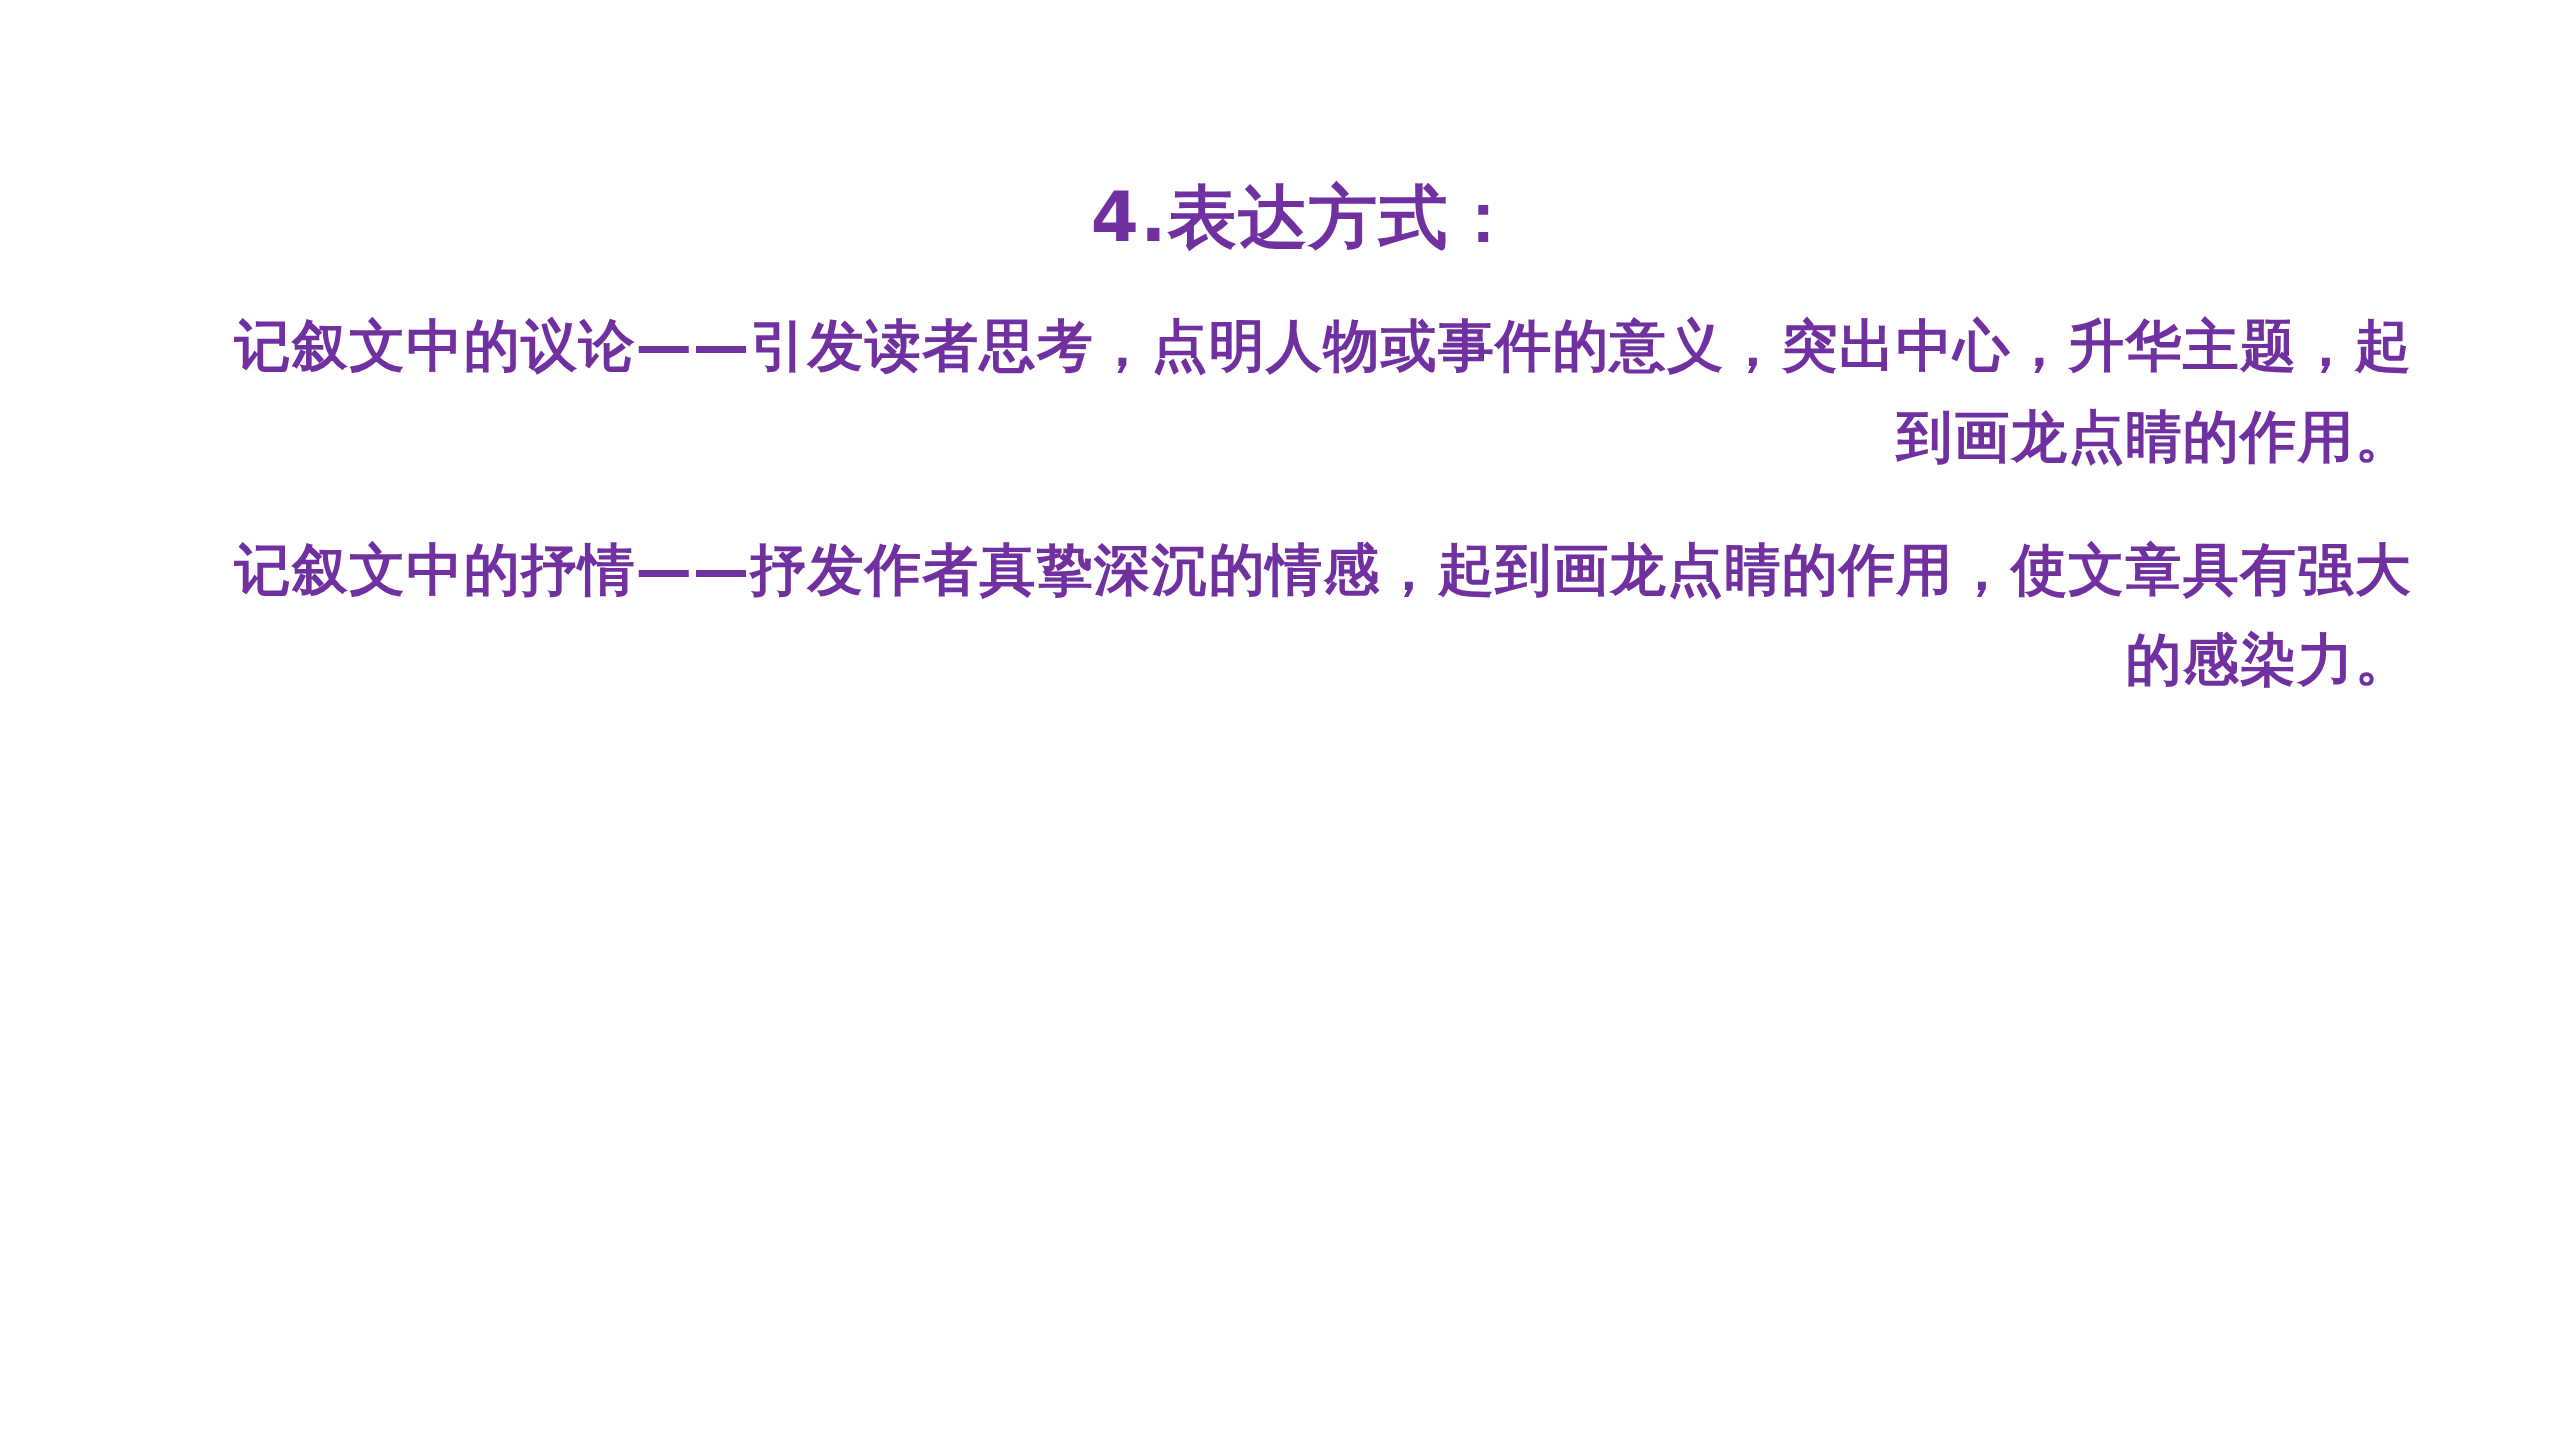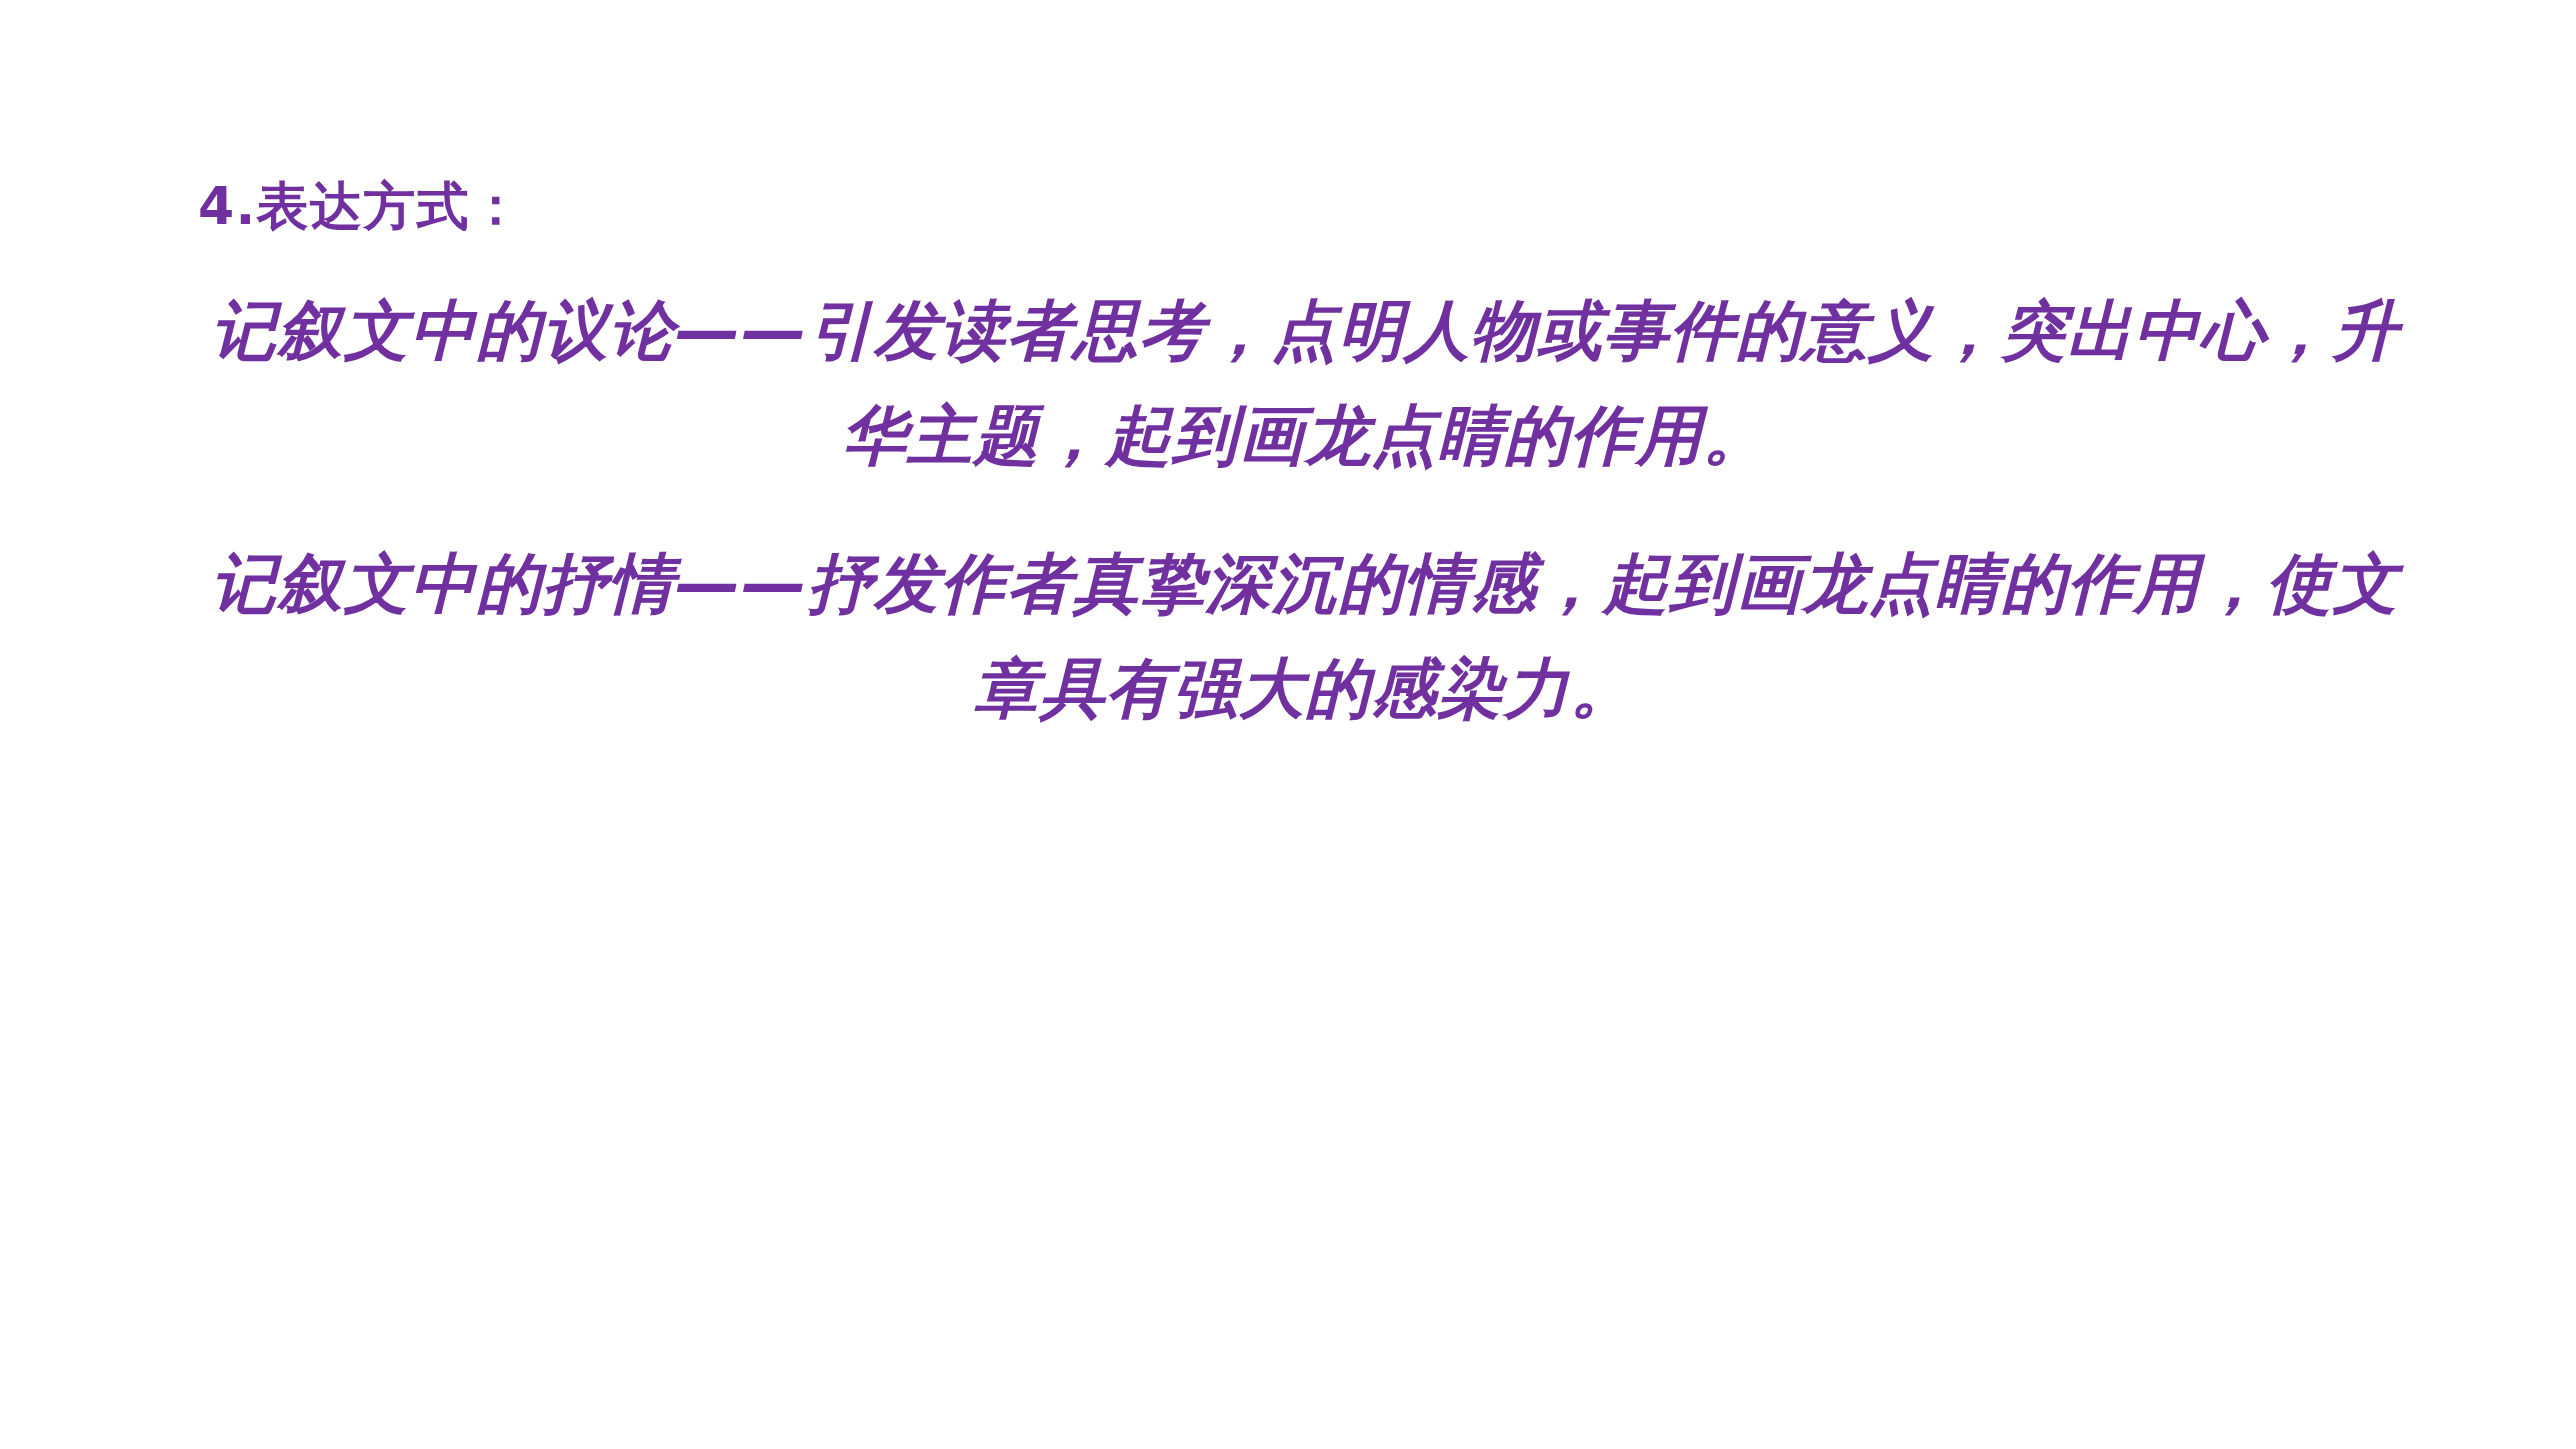--- a/index.html
+++ b/index.html
@@ -17,32 +17,32 @@
   }
   .content {
     position: absolute;
     left: 198px;
     top: 171px;
     width: 2214px;
     color: #7030A0;
     font-weight: bold;
   }
   .slide-title {
-    font-size: 52px;
+    font-size: 69px;
     line-height: 1.35;
     margin: 0 0 37px 0;
     letter-spacing: 1.3px;
+    text-align: center;
   }
   .slide-paragraph {
-    font-size: 65px;
+    font-size: 56px;
     line-height: 1.62;
     margin: 0 0 42px 0;
     letter-spacing: 1.3px;
-    text-align: center;
-    font-style: italic;
+    text-align: right;
   }
 </style>
 </head>
 <body>
 
 <div class="slide">
   <div class="content">
     <h1 class="slide-title">4.表达方式：</h1>
     <p class="slide-paragraph">记叙文中的议论——引发读者思考，点明人物或事件的意义，突出中心，升华主题，起到画龙点睛的作用。</p>
     <p class="slide-paragraph">记叙文中的抒情——抒发作者真挚深沉的情感，起到画龙点睛的作用，使文章具有强大的感染力。</p>

